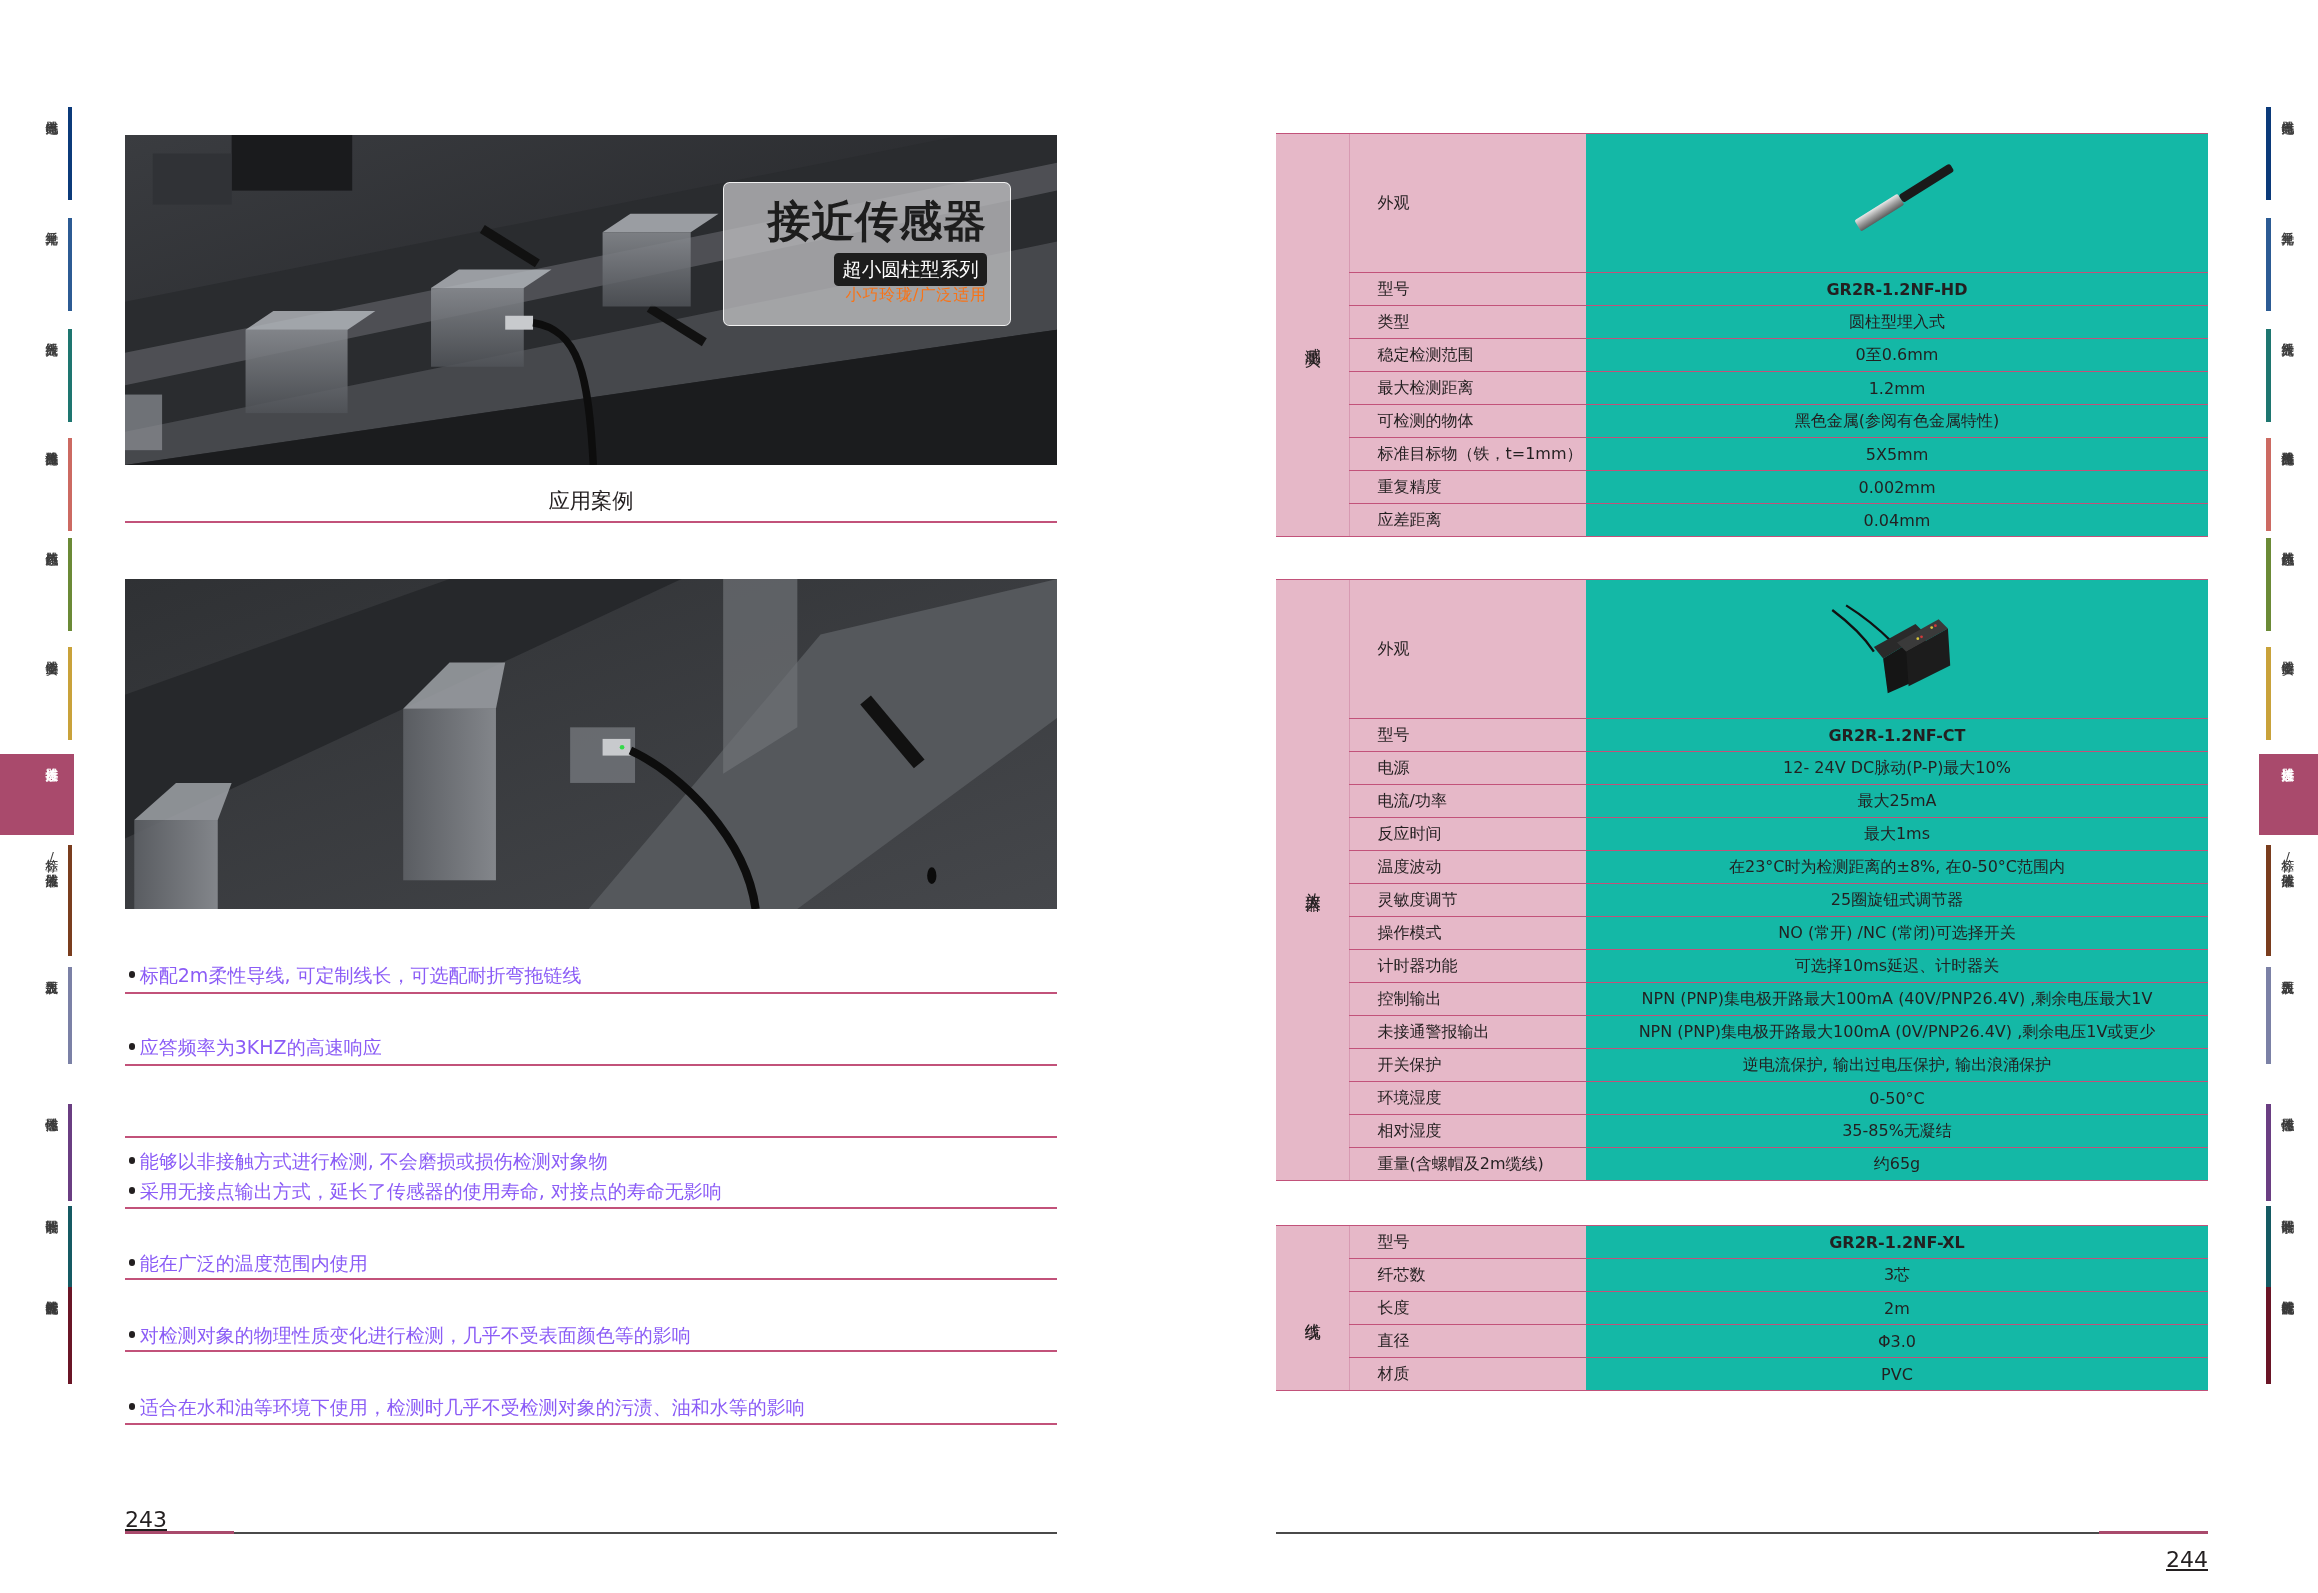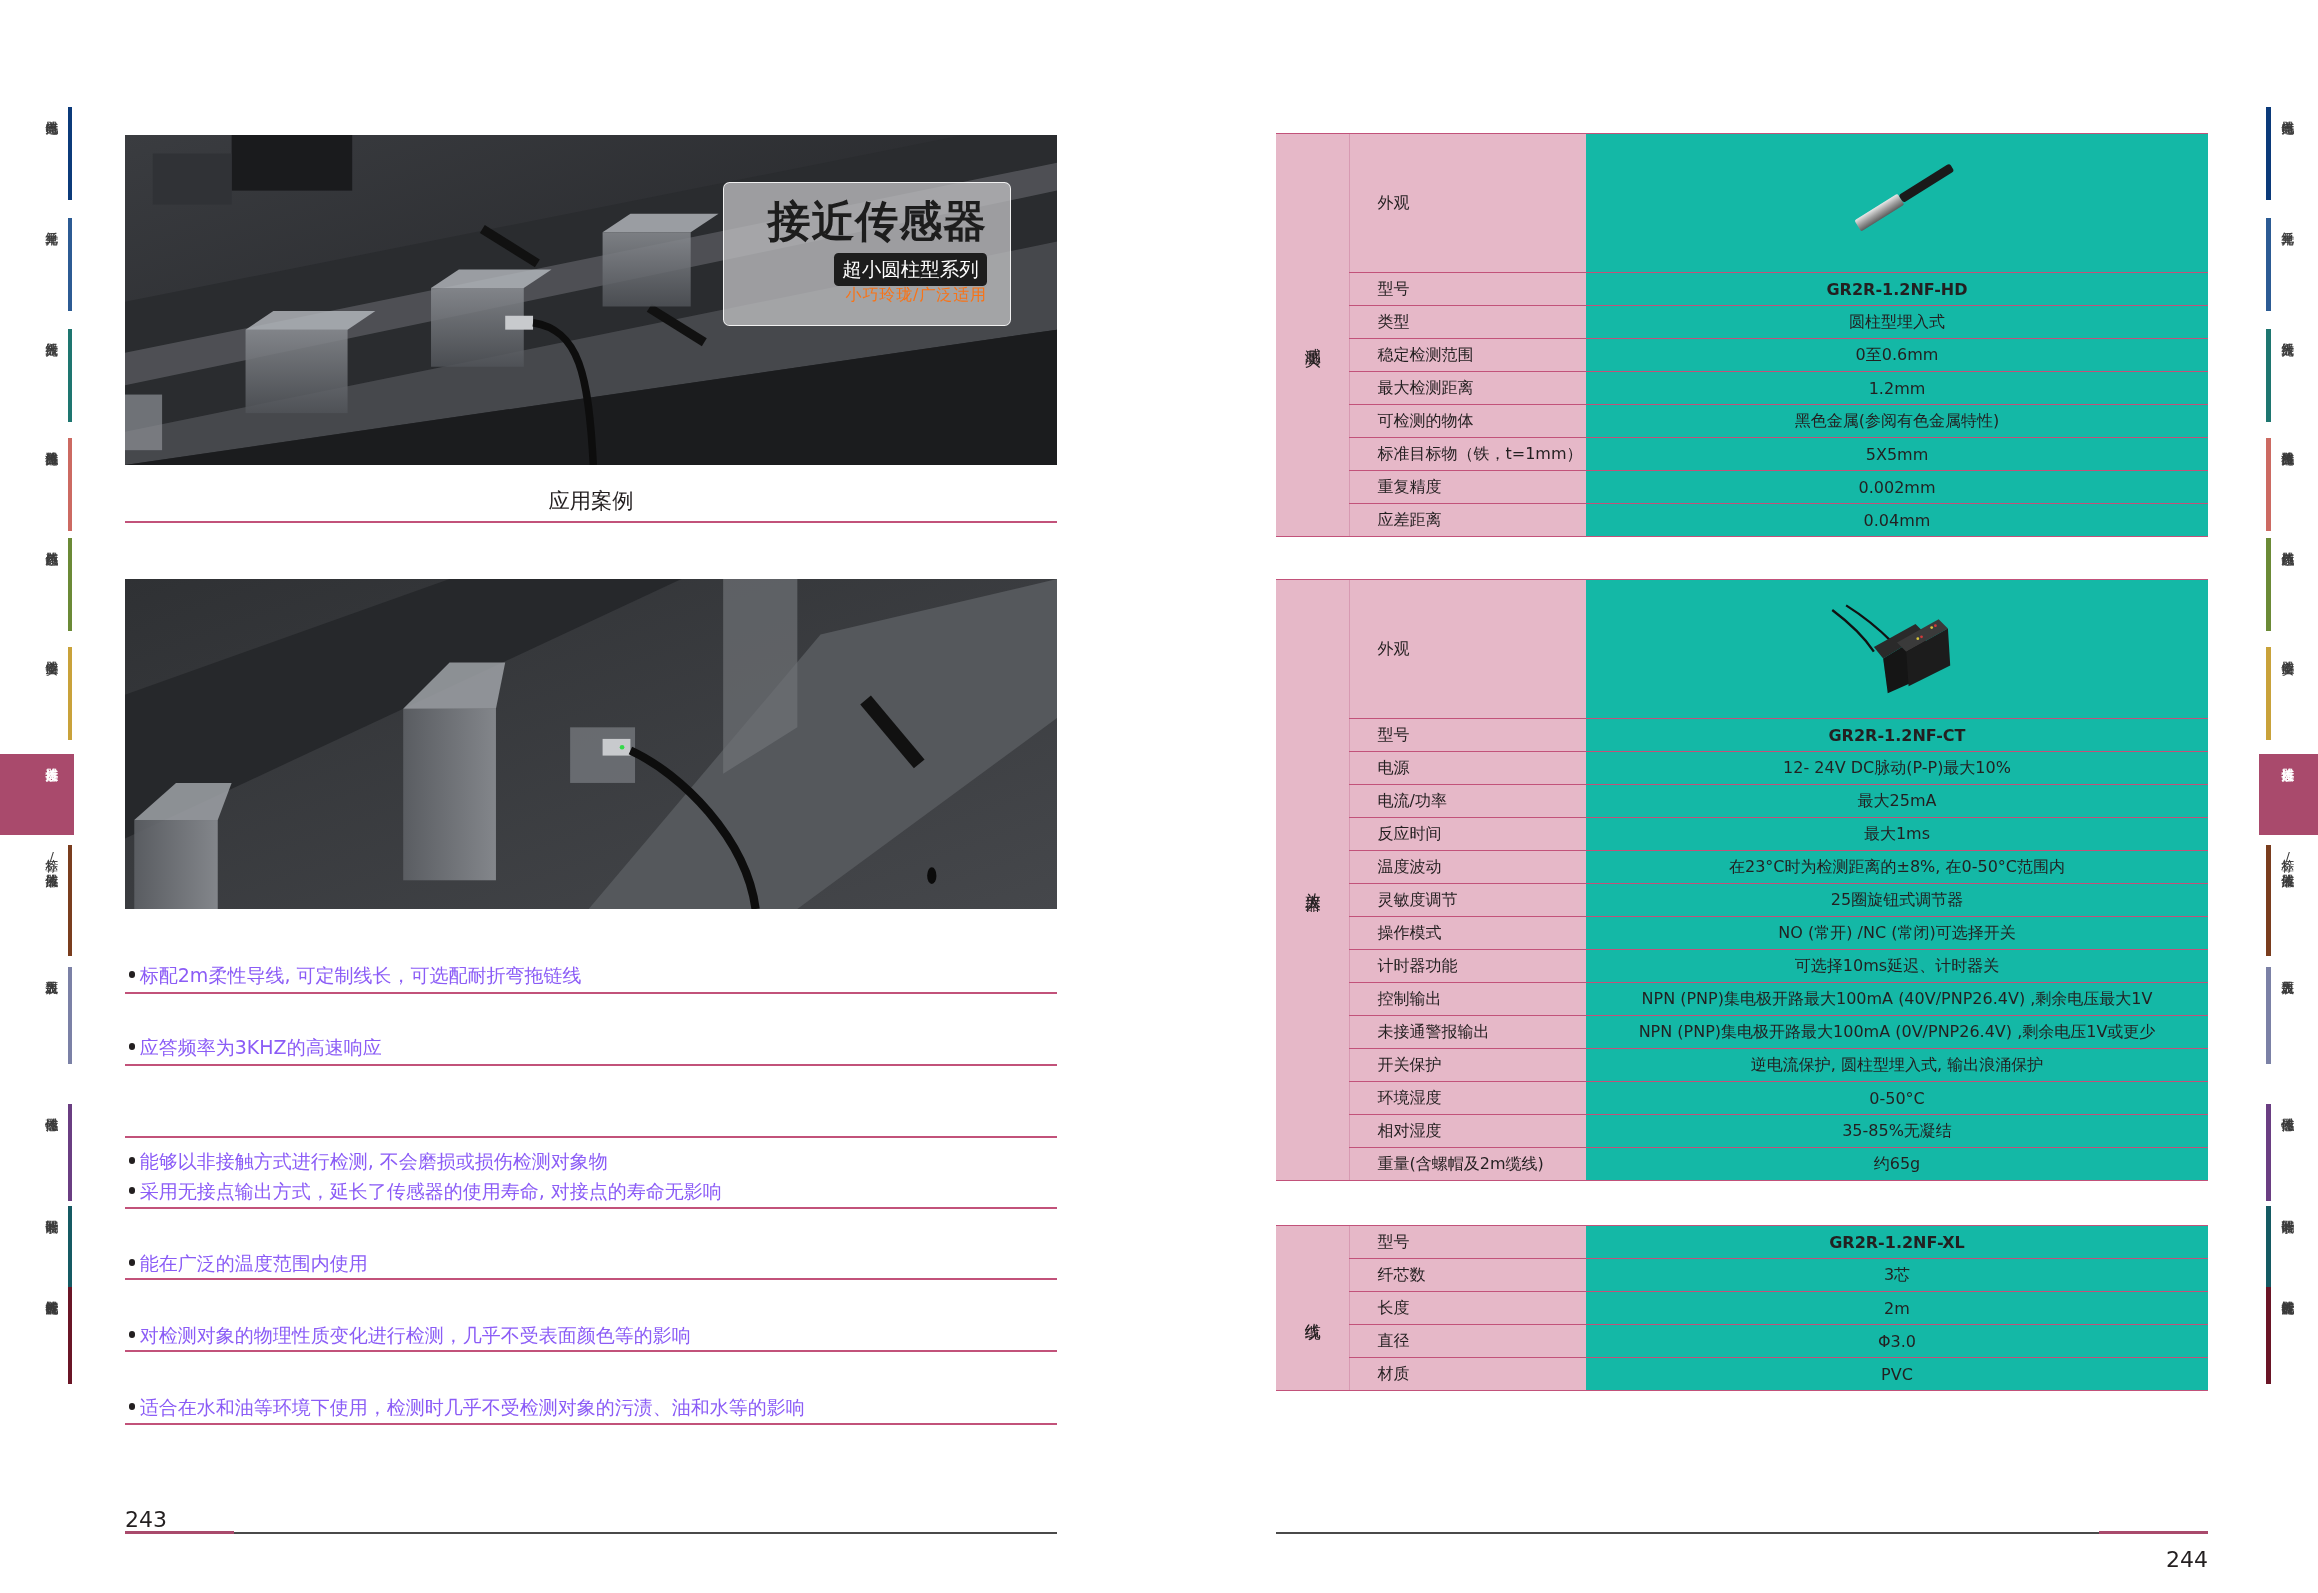--- a/index.html
+++ b/index.html
@@ -40,21 +40,21 @@
   .hero-title { position: absolute; right: 23px; top: 10.2px; font-size: 43px; font-weight: bold; color: #1d1d1d; letter-spacing: 0.9px; }
   .hero-badge { position: absolute; right: 23px; top: 70px; background: #1d1d1d; color: #fff; font-size: 19.5px; padding: 2.8px 8.3px; border-radius: 4.6px; }
   .hero-sub { position: absolute; right: 23px; top: 102px; font-size: 16px; color: #f97316; letter-spacing: 0.9px; }
 
   .section-heading { position: absolute; left: 0; top: 486px; width: 932px; text-align: center; font-size: 21.3px; color: #231f20; }
   .pink-line { position: absolute; left: 0; width: 932px; height: 1.9px; background: #c2527a; }
 
   .bullet { position: absolute; left: 3.7px; font-size: 19px; color: #8b5cf6; white-space: nowrap; }
   .bullet .dot { display: inline-block; width: 6.5px; height: 6.5px; border-radius: 50%; background: #231f20; margin-right: 4.6px; vertical-align: middle; position: relative; top: -1.9px; }
 
-  .page-num { position: absolute; top: 1507px; font-size: 22px; color: #231f20; }
+  .page-num { position: absolute; top: 1507px; font-size: 22px; color: #231f20; text-decoration: underline; }
   .footer-line { position: absolute; top: 1532px; height: 1.9px; background: #4a4a4a; }
   .footer-accent { position: absolute; top: 1531px; height: 2.8px; background: #a94a6c; width: 109px; }
 
   
   .spec-table { position: absolute; left: 1276px; width: 932px; border-collapse: collapse; table-layout: fixed; margin-top: 23px; }
   .spec-table td { border-bottom: 1.9px solid #c2527a; font-size: 16px; height: 33px; vertical-align: middle; }
   .spec-table tr:first-child td { border-top: 1.9px solid #c2527a; }
   .spec-table td.group { width: 73px; background: #e6b8c8; border-bottom: 1.9px solid #c2527a; text-align: center; }
   .spec-table td.group span { writing-mode: vertical-rl; text-orientation: upright; font-size: 16px; letter-spacing: 1.9px; color: #231f20; }
   .spec-table td.label { width: 237px; background: #e6b8c8; padding-left: 28px; color: #231f20; border-left: 0.9px solid #d79ab2; }
@@ -381,21 +381,21 @@
   <tr>
         <td class="label">控制输出</td>
         <td class="value">NPN (PNP)集电极开路最大100mA (40V/PNP26.4V) ,剩余电压最大1V</td>
       </tr>
   <tr>
         <td class="label">未接通警报输出</td>
         <td class="value">NPN (PNP)集电极开路最大100mA (0V/PNP26.4V) ,剩余电压1V或更少</td>
       </tr>
   <tr>
         <td class="label">开关保护</td>
-        <td class="value">逆电流保护, 圆柱型埋入式, 输出浪涌保护</td>
+        <td class="value">逆电流保护, 输出过电压保护, 输出浪涌保护</td>
       </tr>
   <tr>
         <td class="label">环境湿度</td>
         <td class="value">0-50°C</td>
       </tr>
   <tr>
         <td class="label">相对湿度</td>
         <td class="value">35-85%无凝结</td>
       </tr>
   <tr>

